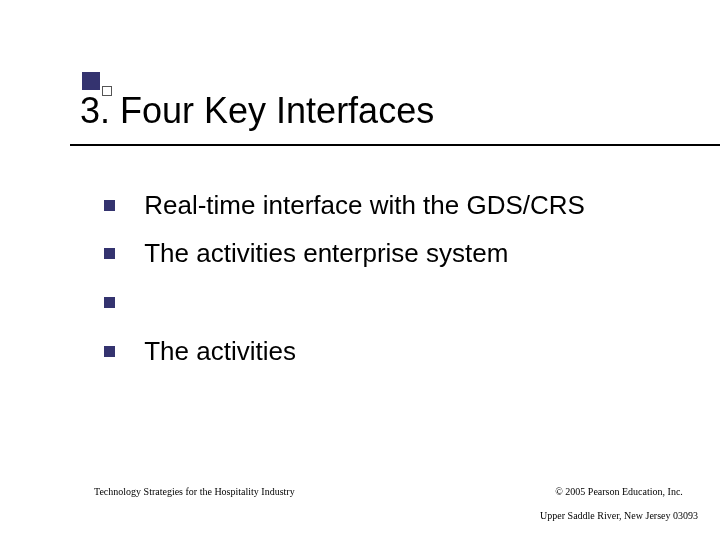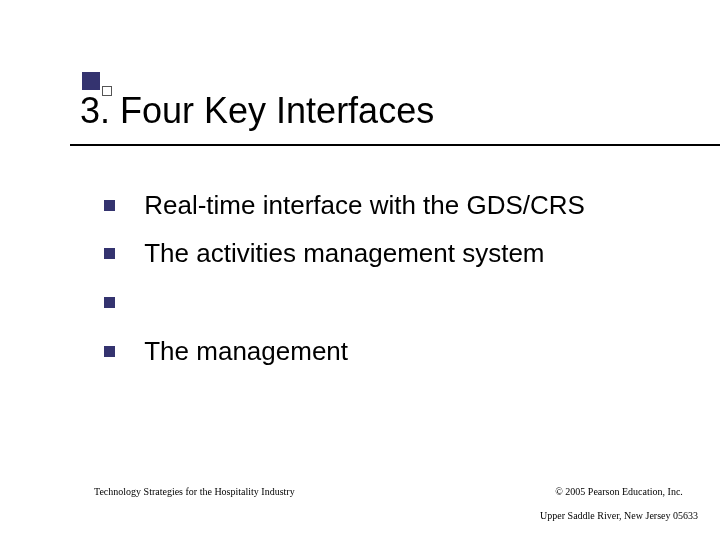--- a/index.html
+++ b/index.html
@@ -30,33 +30,33 @@
   <h1 class="title">3. Four Key Interfaces</h1>
   <div class="rule"></div>
 
   <ul class="bullets">
     <li>
       <span class="sq"></span>
       <span class="txt">Real-time interface with the GDS/CRS</span>
     </li>
     <li>
       <span class="sq"></span>
-      <span class="txt">The activities management system</span>
+      <span class="txt">The activities enterprise system</span>
     </li>
     <li>
       <span class="sq"></span>
     </li>
     <li>
       <span class="sq"></span>
-      <span class="txt">The management</span>
+      <span class="txt">The activities</span>
     </li>
   </ul>
 
   <div class="footer">
     <div class="left">
       <div>Technology Strategies for the Hospitality Industry</div>
     </div>
     <div class="right">
       <div>© 2005 Pearson Education, Inc.</div>
-      <div>Upper Saddle River, New Jersey 05633</div>
+      <div>Upper Saddle River, New Jersey 03093</div>
     </div>
   </div>
 </div>
 
 </body></html>

